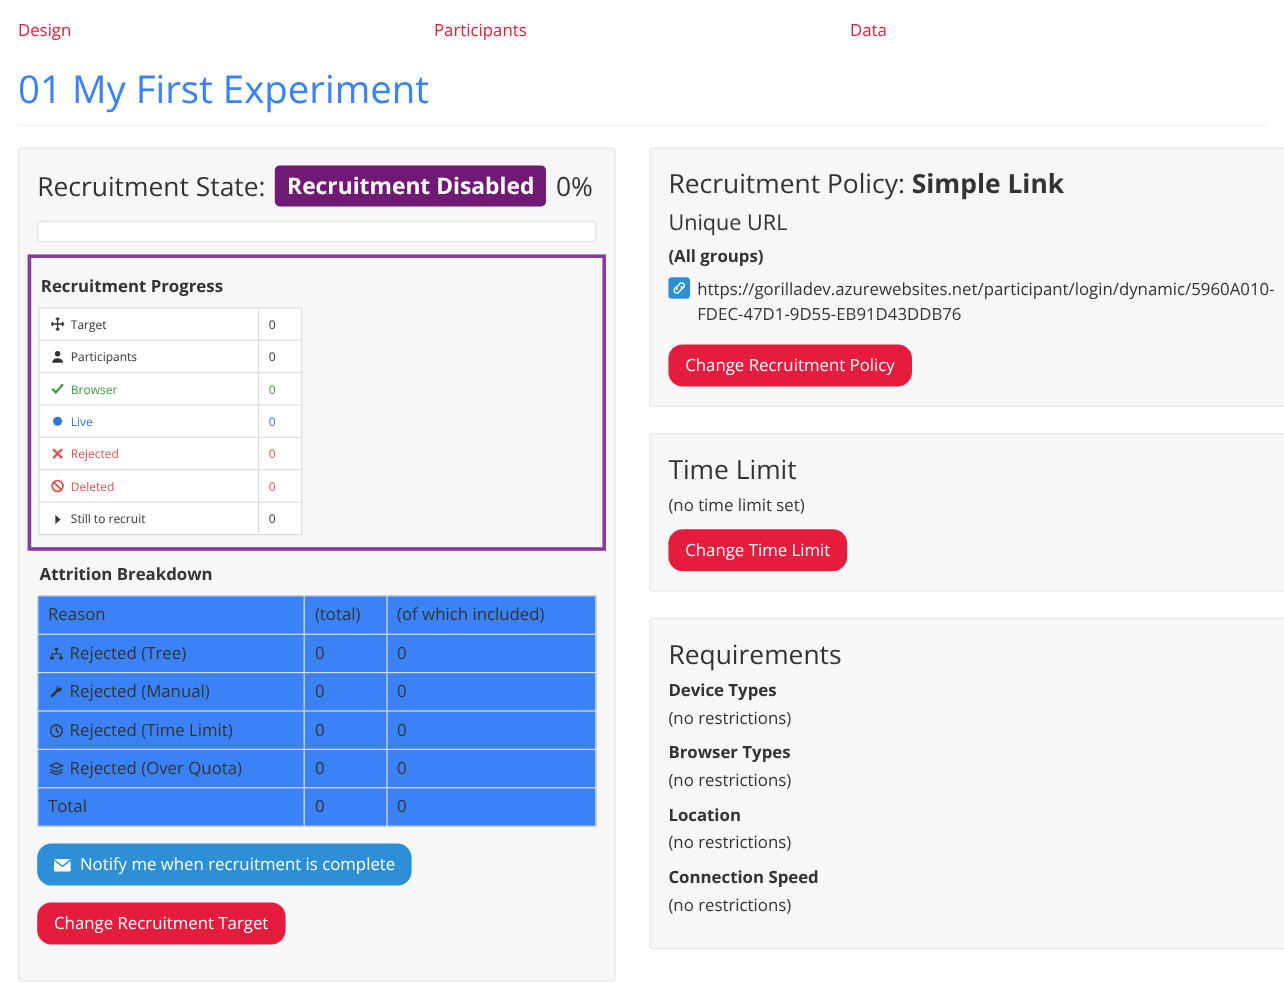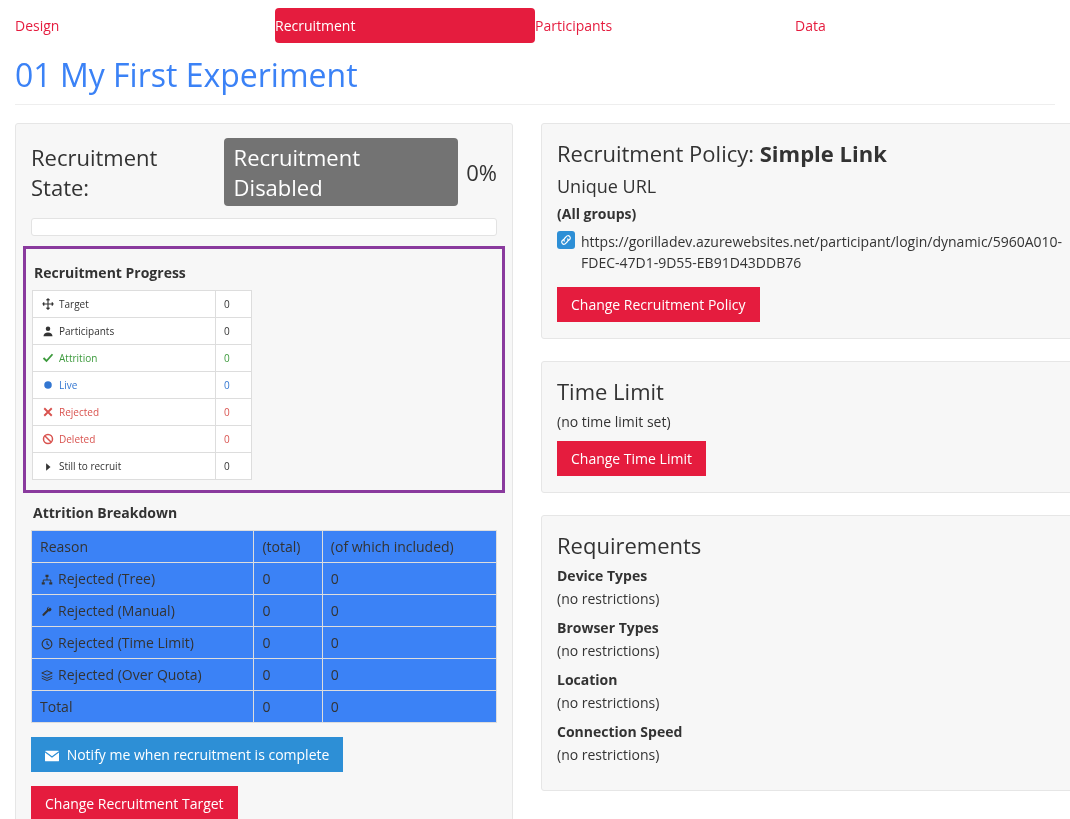--- a/index.html
+++ b/index.html
@@ -57,26 +57,26 @@
     display: flex;
     align-items: center;
     gap: 8px;
     font-size: 22px;
     color: #333;
     font-weight: 400;
   }
   .state-line .label { font-size: 22px; }
   .state-line .percent { font-size: 22px; }
   .badge-disabled {
-    background: #737373;
+    background: #701a75;
     color: #fff;
     border-radius: 4px;
     padding: 4px 10px;
-    font-weight: 400;
-    font-size: 22px;
+    font-weight: 700;
+    font-size: 19px;
   }
   .progress-bar {
     background: #fff;
     height: 18px;
     border: 1px solid #e3e3e3;
     border-radius: 3px;
     margin-top: 12px;
   }
   .highlight-box {
     border: 3px solid #8a3a9e;
@@ -118,21 +118,21 @@
   }
   table.attrition td, table.attrition th {
     border: 1px solid #ddd;
     padding: 6px 8px;
     text-align: left;
     font-weight: 400;
   }
   .btn {
     display: inline-block;
     border: none;
-    border-radius: 0;
+    border-radius: 12px;
     color: #fff;
     padding: 8px 14px;
     font-size: 14px;
     cursor: pointer;
     font-family: inherit;
   }
   .btn-blue { background: #2d8fd6; }
   .btn-red { background: #e51c3e; }
   .btns { margin-top: 14px; }
   .btns .btn { margin-bottom: 14px; }
@@ -171,21 +171,20 @@
   }
   .link-badge svg { width: 12px; height: 12px; }
   .req-label { font-weight: 700; font-size: 14px; margin-top: 6px; }
   .req-val { font-size: 14px; margin: 4px 0 10px 0; }
 </style>
 </head>
 <body>
 
 <div class="tabs">
   <div class="tab">Design</div>
-  <div class="tab active">Recruitment</div>
   <div class="tab">Participants</div>
   <div class="tab">Data</div>
 </div>
 
 <h1 class="page-title">01 My First Experiment</h1>
 <hr class="title-rule">
 
 <div class="cols">
 
   <div class="col-left">
@@ -212,21 +211,21 @@
           <tr class="row-dark">
             <td><span class="icon"><svg width="12" height="12" viewBox="0 0 16 16" fill="#333">
                       <circle cx="8" cy="5" r="3"></circle>
                       <path d="M2 15c0-3 2.5-5 6-5s6 2 6 5z"></path>
                     </svg></span><span>Participants</span></td>
             <td class="val">0</td>
           </tr>
           <tr class="row-green">
             <td><span class="icon"><svg width="12" height="12" viewBox="0 0 16 16" fill="none" stroke="#3c9a3c" stroke-width="2.5">
                       <path d="M2 8l4 4 8-9"></path>
-                    </svg></span><span>Attrition</span></td>
+                    </svg></span><span>Browser</span></td>
             <td class="val">0</td>
           </tr>
           <tr class="row-blue">
             <td><span class="icon"><svg width="12" height="12" viewBox="0 0 16 16" fill="#3276d1">
                       <circle cx="8" cy="8" r="5"></circle>
                     </svg></span><span>Live</span></td>
             <td class="val">0</td>
           </tr>
           <tr class="row-red">
             <td><span class="icon"><svg width="12" height="12" viewBox="0 0 16 16" fill="none" stroke="#d9534f" stroke-width="2.5">

